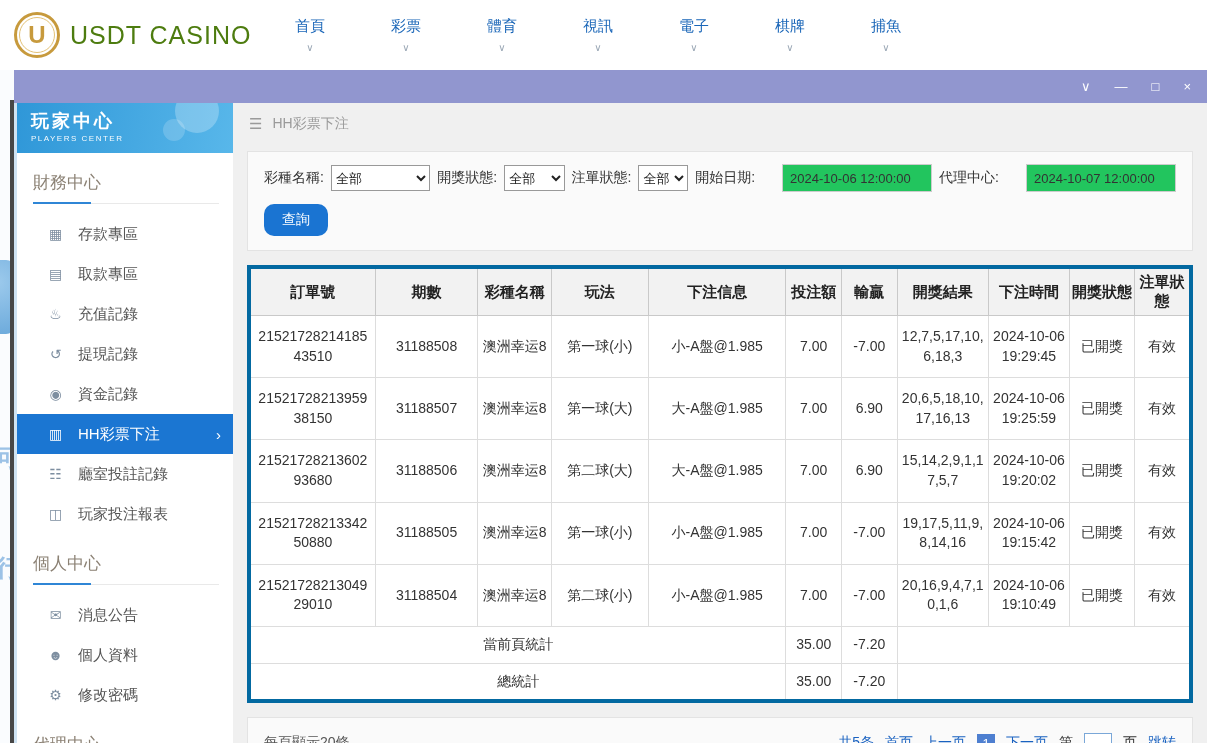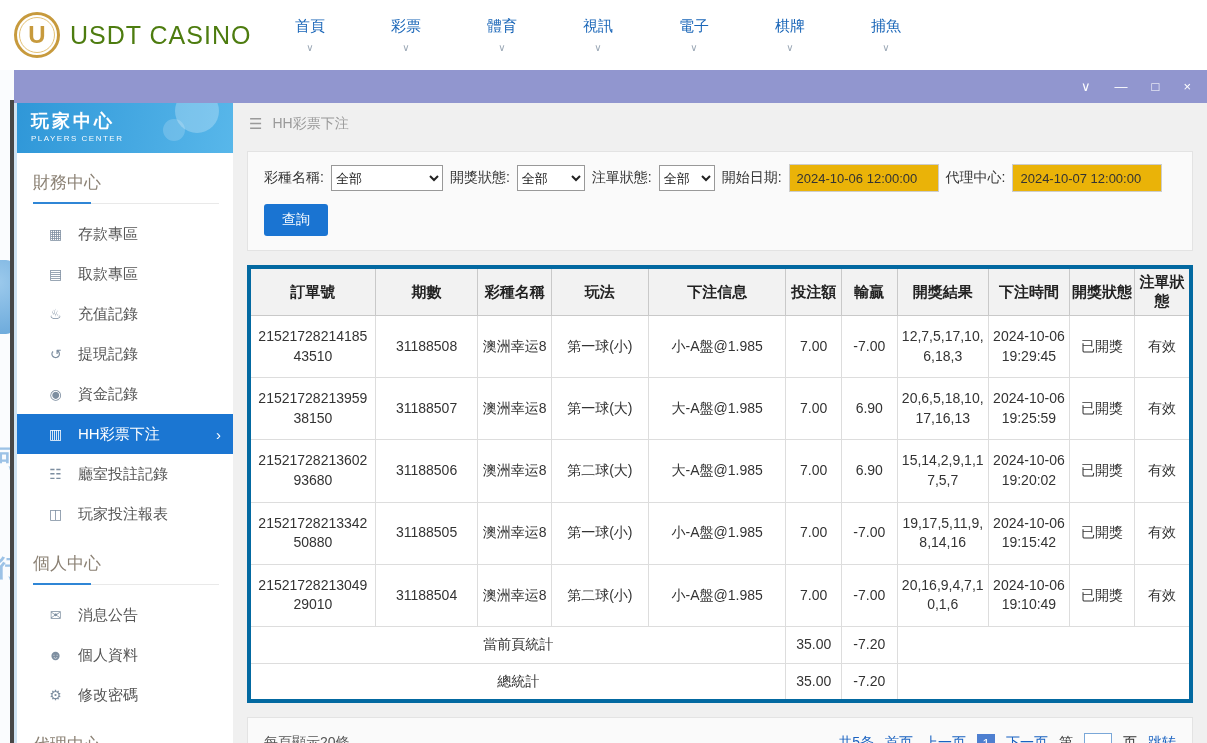--- a/index.html
+++ b/index.html
@@ -54,22 +54,22 @@
   .content-body { flex:1; padding:6px 14px 0; overflow:hidden; }
 
   .filter-panel { background:#fafafa; border:1px solid #e3e3e3; padding:12px 16px 14px; margin-bottom:14px; }
   .filter-row { display:flex; align-items:center; gap:7px; font-size:14px; color:#333; white-space:nowrap; }
   .filter-row .lbl { margin-left:0; }
   .filter-row .lbl:first-child { margin-left:0; }
   select { height:26px; border:1px solid #999; background:#fff; font-size:13px; font-family:inherit; color:#222; }
   .sel-lottery { width:112px; }
   .sel-draw { width:68px; }
   .sel-order { width:56px; }
-  input.date { height:28px; width:150px; border:1px solid #ccc; font-size:13px; padding:0 7px; font-family:inherit; color:#333; background:#eab308; }
-  .btn-search { margin-top:12px; background:#1a74d2; color:#fff; border:none; padding:7px 18px; font-size:14px; border-radius:3px; cursor:pointer; }
+  input.date { height:28px; width:150px; border:1px solid #ccc; font-size:13px; padding:0 7px; font-family:inherit; color:#333; background:#22c55e;margin-left:20px; }
+  .btn-search { margin-top:12px; background:#1a74d2; color:#fff; border:none; padding:7px 18px; font-size:14px; border-radius:10px; cursor:pointer; }
 
   table { width:100%; border-collapse:collapse; table-layout:fixed; background:#fff; border:4px solid #0369a1; }
   th { background:#f2f2f2; border:1px solid #c9c9c9; font-size:15px; color:#222; height:40px; padding:4px 1px; font-weight:bold; text-align:center; }
   td { border:1px solid #ddd; font-size:14px; color:#333; text-align:center; padding:11px 4px; line-height:1.4; }
   td.brk { word-break:break-all; }
   tr.sum td { padding:8px 4px; }
 
   .table-footer { margin-top:14px; background:#fafafa; border:1px solid #e3e3e3; height:52px; display:flex; align-items:center; justify-content:space-between; padding:0 16px; font-size:14px; color:#555; }
   .pager { display:flex; align-items:center; gap:11px; font-size:14px; }
   .plink { color:#1a62c0; cursor:pointer; }

